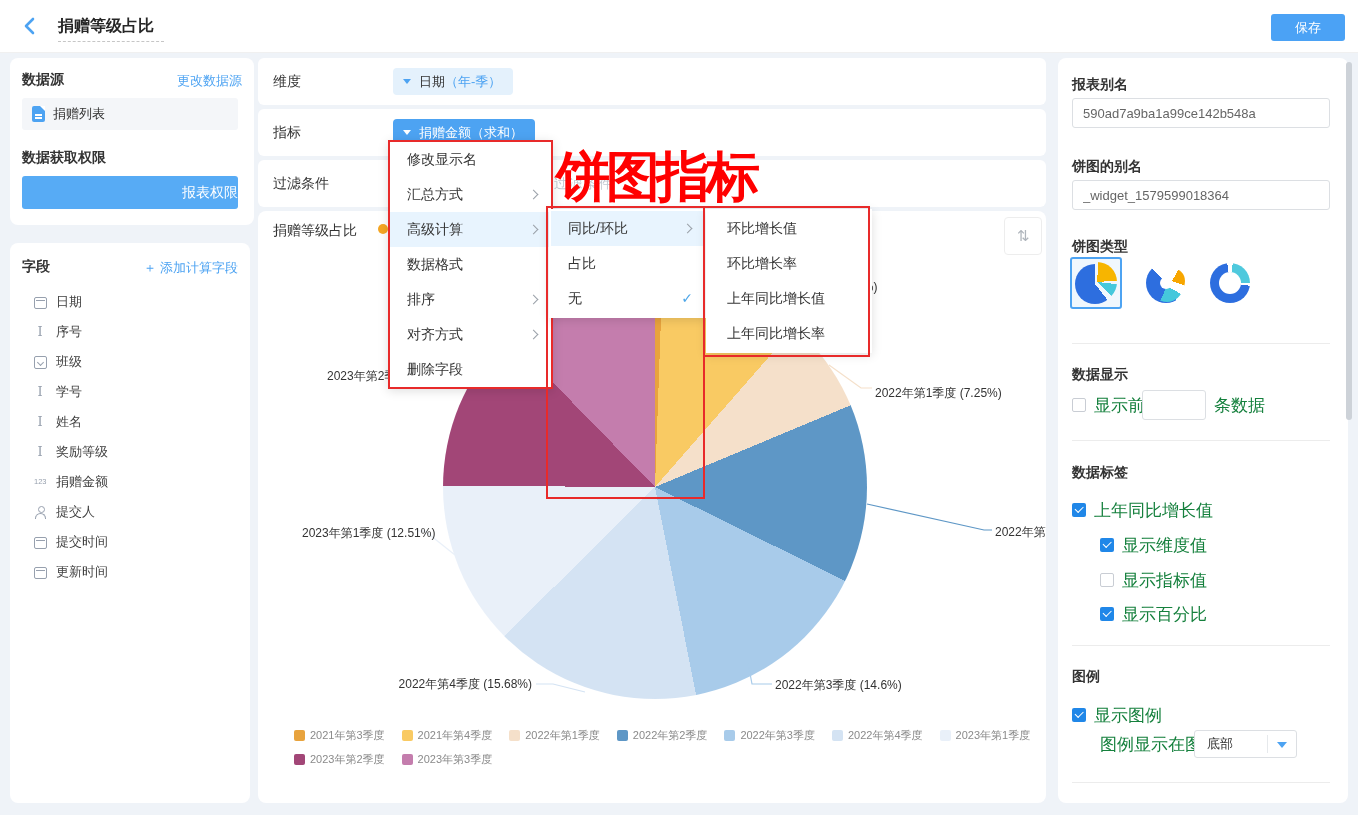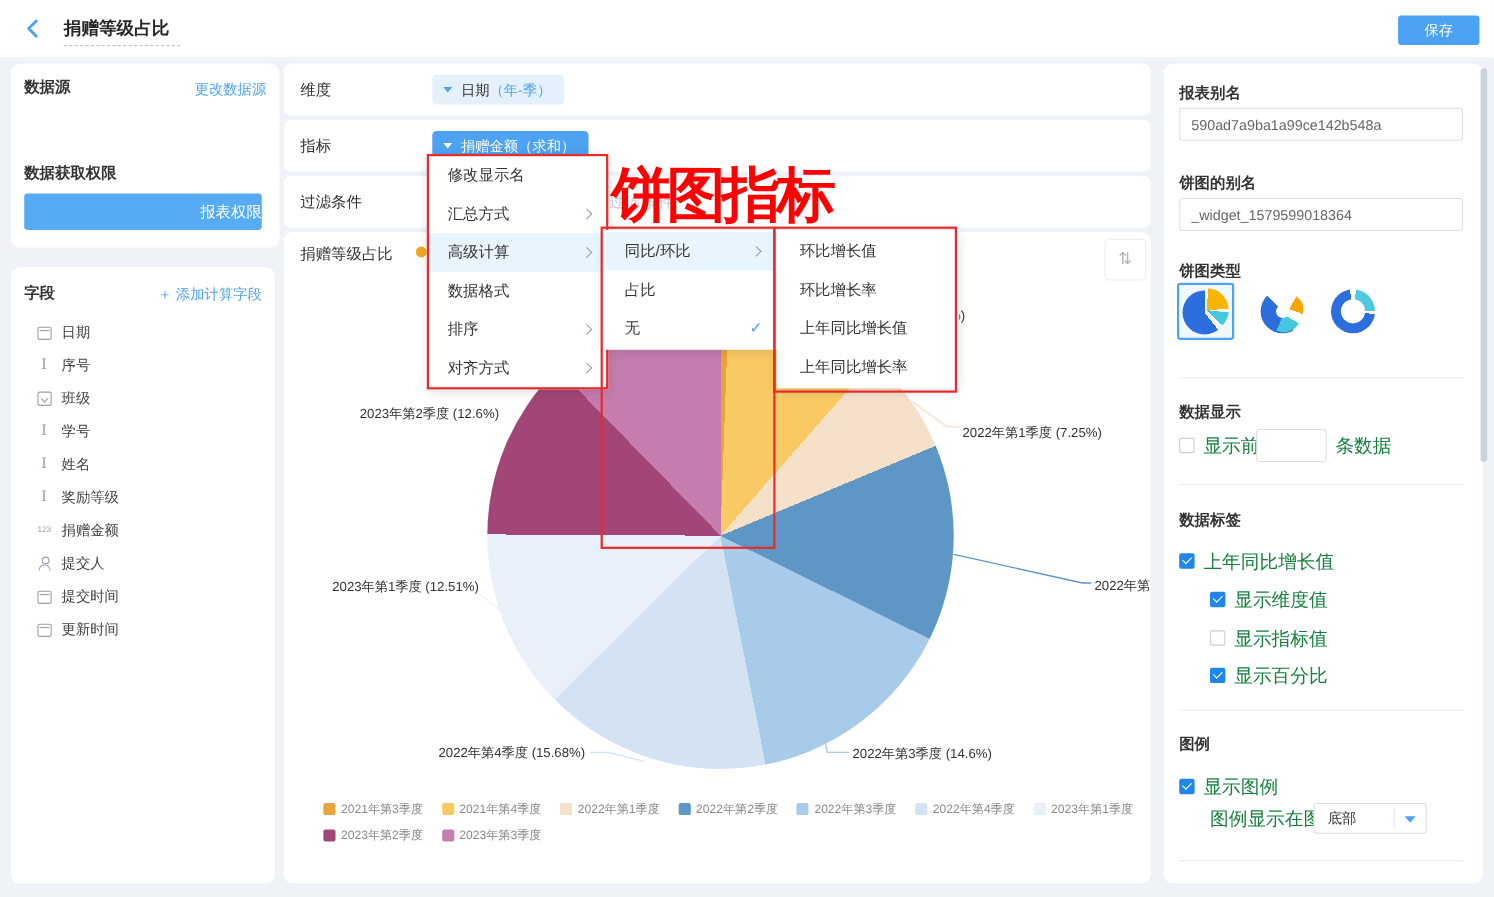--- a/index.html
+++ b/index.html
@@ -116,20 +116,24 @@
       <polyline points="11,3 4,10 11,17" fill="none" stroke="#4DA3F2" stroke-width="2.6" stroke-linecap="round" stroke-linejoin="round"></polyline>
     </svg>
     <div id="page-title">捐赠等级占比</div>
     <div id="title-underline"></div>
     <div id="save-btn">保存</div>
   </div>
 
   <div class="card" style="left:10px;top:58px;width:244px;height:167px;">
     <div class="sec-h abs" style="left:12px;top:13px;">数据源</div>
     <div class="link abs" style="right:12px;top:14px;">更改数据源</div>
+    <div id="ds-item">
+      <span class="doc"></span>
+      <span class="lbl">捐赠列表</span>
+    </div>
     <div class="sec-h abs" style="left:12px;top:91px;">数据获取权限</div>
     <div id="perm-btn">报表权限</div>
   </div>
 
   <div class="card" style="left:10px;top:243px;width:240px;height:560px;">
     <div class="sec-h abs" style="left:12px;top:15px;">字段</div>
     <div class="link abs" style="right:12px;top:16px;"><span>＋ </span><span>添加计算字段</span></div>
     <div id="field-list" class="abs" style="left:0;top:44px;width:240px;">
         <div class="field-row" style="top: 0px;">
           <span class="ficon cal"></span>
@@ -314,20 +318,21 @@
     <div id="scroll-thumb"></div>
   </div>
 
   <div class="menu" id="menu-field">
       <div class="menu-row"><span>修改显示名</span></div>
       <div class="menu-row"><span>汇总方式</span><span class="chev"></span></div>
       <div class="menu-row hl"><span>高级计算</span><span class="chev"></span></div>
       <div class="menu-row"><span>数据格式</span></div>
       <div class="menu-row"><span>排序</span><span class="chev"></span></div>
       <div class="menu-row"><span>对齐方式</span><span class="chev"></span></div>
+      <div class="menu-row"><span>删除字段</span></div>
     </div>
   <div class="menu" id="menu-adv">
       <div class="menu-row hl"><span>同比/环比</span><span class="chev"></span></div>
       <div class="menu-row"><span>占比</span></div>
       <div class="menu-row"><span>无</span><span class="mcheck">✓</span></div>
     </div>
   <div class="menu" id="menu-yoy">
       <div class="menu-row"><span>环比增长值</span></div>
       <div class="menu-row"><span>环比增长率</span></div>
       <div class="menu-row"><span>上年同比增长值</span></div>

